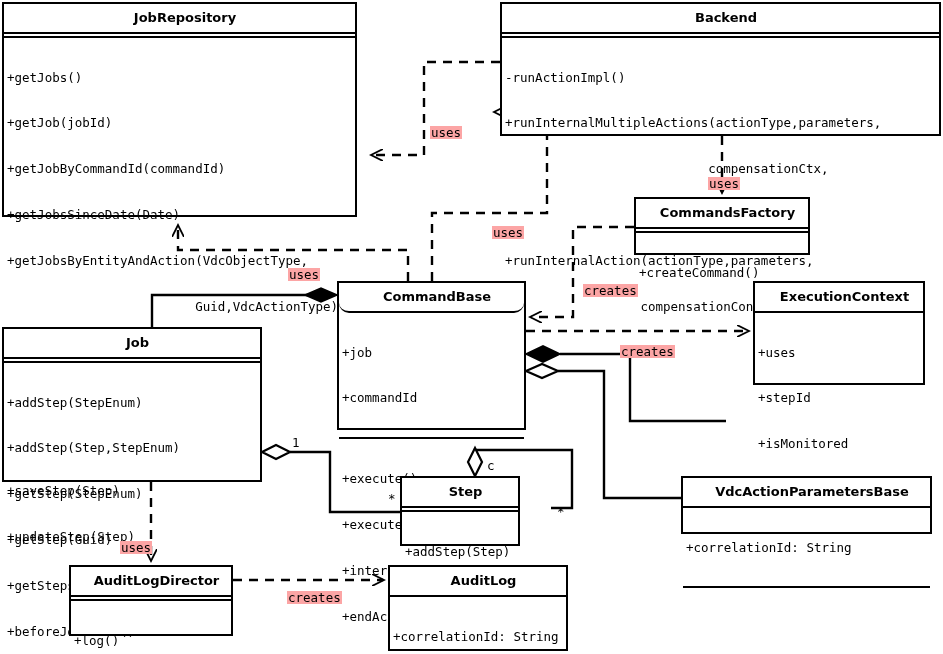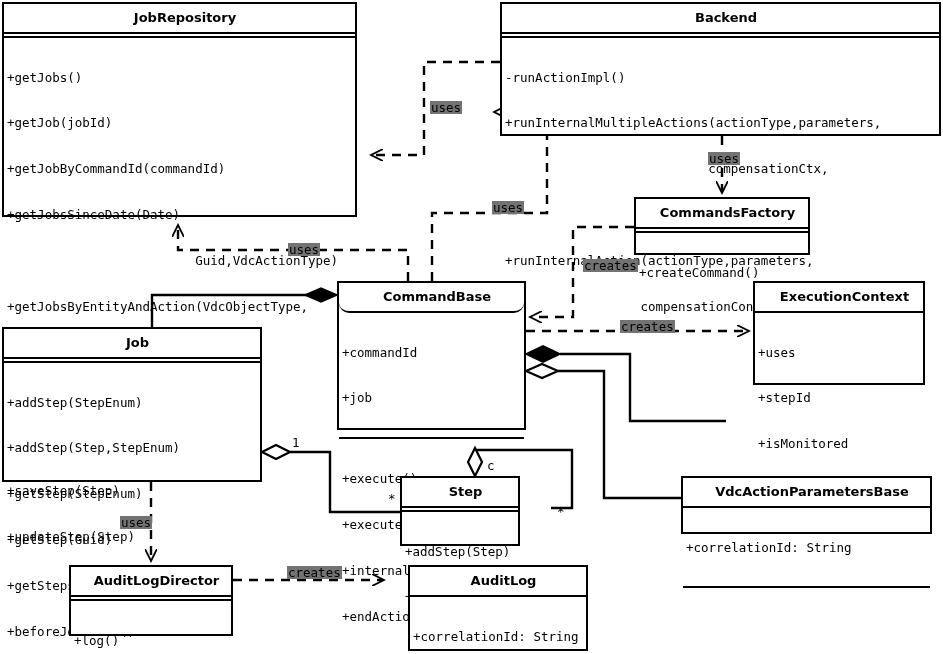--- a/index.html
+++ b/index.html
@@ -63,24 +63,25 @@
     height: 4px;
     padding: 0;
   }
   .uml .row { white-space: pre; }
   .edge-label {
     position: absolute;
     font-family: "DejaVu Sans Mono", "Liberation Mono", monospace;
     font-size: 12.5px;
     line-height: 13px;
     color: #000;
-    background: #737373;
+    background: #fca5a5;
     padding: 0 1px;
     white-space: nowrap;
     z-index: 7;
+    margin-top: 25px;
   }
   .mult-label {
     position: absolute;
     font-family: "DejaVu Sans Mono", "Liberation Mono", monospace;
     font-size: 12.5px;
     line-height: 13px;
     color: #000;
     background: transparent;
     white-space: nowrap;
     z-index: 7;
@@ -176,22 +177,22 @@
   </svg>
 
   <div class="uml" style="left:2px; top:2px; width:355px; height:215px;">
     <div class="title">JobRepository</div>
     <div class="compartment empty"></div>
     <div class="compartment last">
       <div class="row">+getJobs()</div>
       <div class="row">+getJob(jobId)</div>
       <div class="row">+getJobByCommandId(commandId)</div>
       <div class="row">+getJobsSinceDate(Date)</div>
+      <div class="row">+getJobsByEntityAndAction(VdcObjectType,</div>
       <div class="row">                         Guid,VdcActionType)</div>
-      <div class="row">+getJobsByEntityAndAction(VdcObjectType,</div>
       <div class="row">+getStep(Guid)</div>
       <div class="row">+saveJob(Job)</div>
       <div class="row">+removeJob(jobId)</div>
       <div class="row">+saveStep(Step)</div>
       <div class="row">+updateStep(Step)</div>
     </div>
   </div>
 
   <div class="uml" style="left:500px; top:2px; width:441px; height:134px;">
     <div class="title">Backend</div>
@@ -210,22 +211,22 @@
     <div class="title">CommandsFactory</div>
     <div class="compartment empty"></div>
     <div class="compartment last">
       <div class="row">+createCommand()</div>
     </div>
   </div>
 
   <div class="uml" style="left:337px; top:281px; width:189px; height:149px;">
     <div class="title abstract">CommandBase</div>
     <div class="compartment">
+      <div class="row">+job</div>
       <div class="row">+commandId</div>
-      <div class="row">+job</div>
     </div>
     <div class="compartment last">
       <div class="row">+execute()</div>
       <div class="row">+executeAction()</div>
       <div class="row">+internalCanDoAction()</div>
       <div class="row">+endAction()</div>
       
     </div>
   </div>
 
@@ -273,21 +274,21 @@
   </div>
 
   <div class="uml" style="left:69px; top:565px; width:164px; height:71px;">
     <div class="title">AuditLogDirector</div>
     <div class="compartment empty"></div>
     <div class="compartment last">
       <div class="row">+log()</div>
     </div>
   </div>
 
-  <div class="uml" style="left:408px; top:565px; width:180px; height:86px;">
+  <div class="uml" style="left:388px; top:565px; width:180px; height:86px;">
     <div class="title">AuditLog</div>
     <div class="compartment">
       <div class="row">+correlationId: String</div>
       
     </div>
 
   </div>
 
   <div class="edge-label" style="left:430px; top:101px;">uses</div>
   <div class="edge-label" style="left:492px; top:201px;">uses</div>

